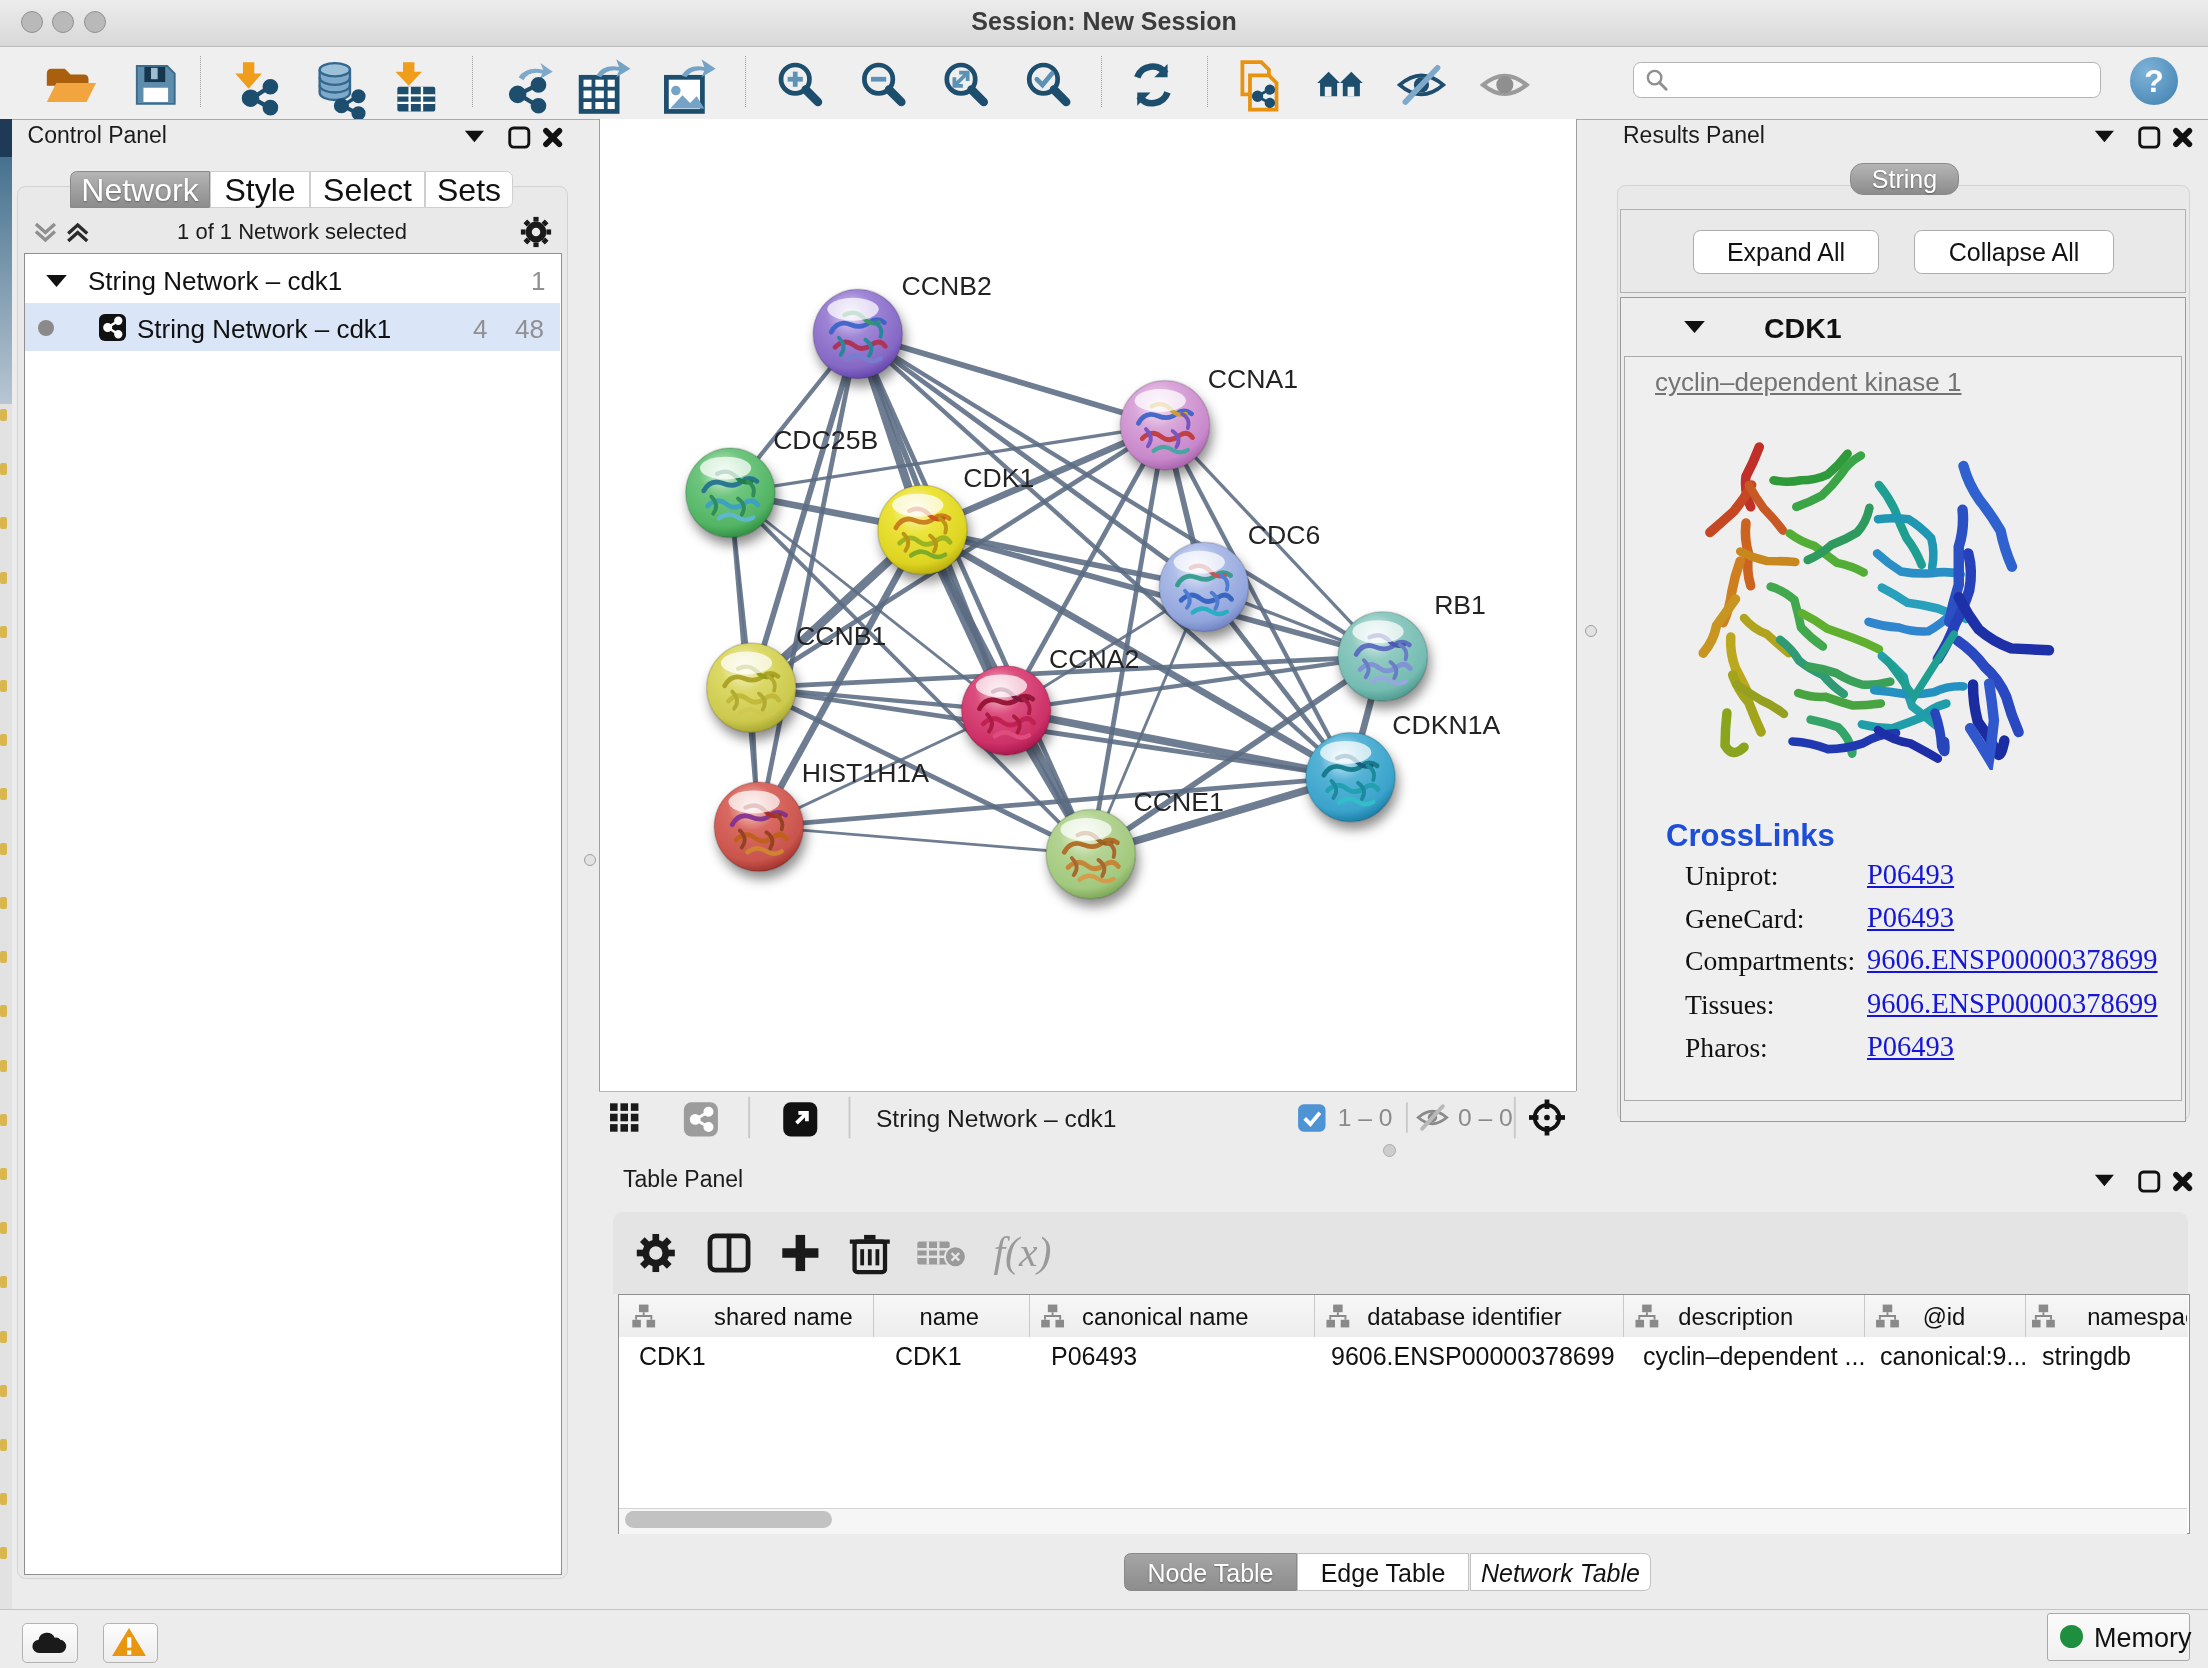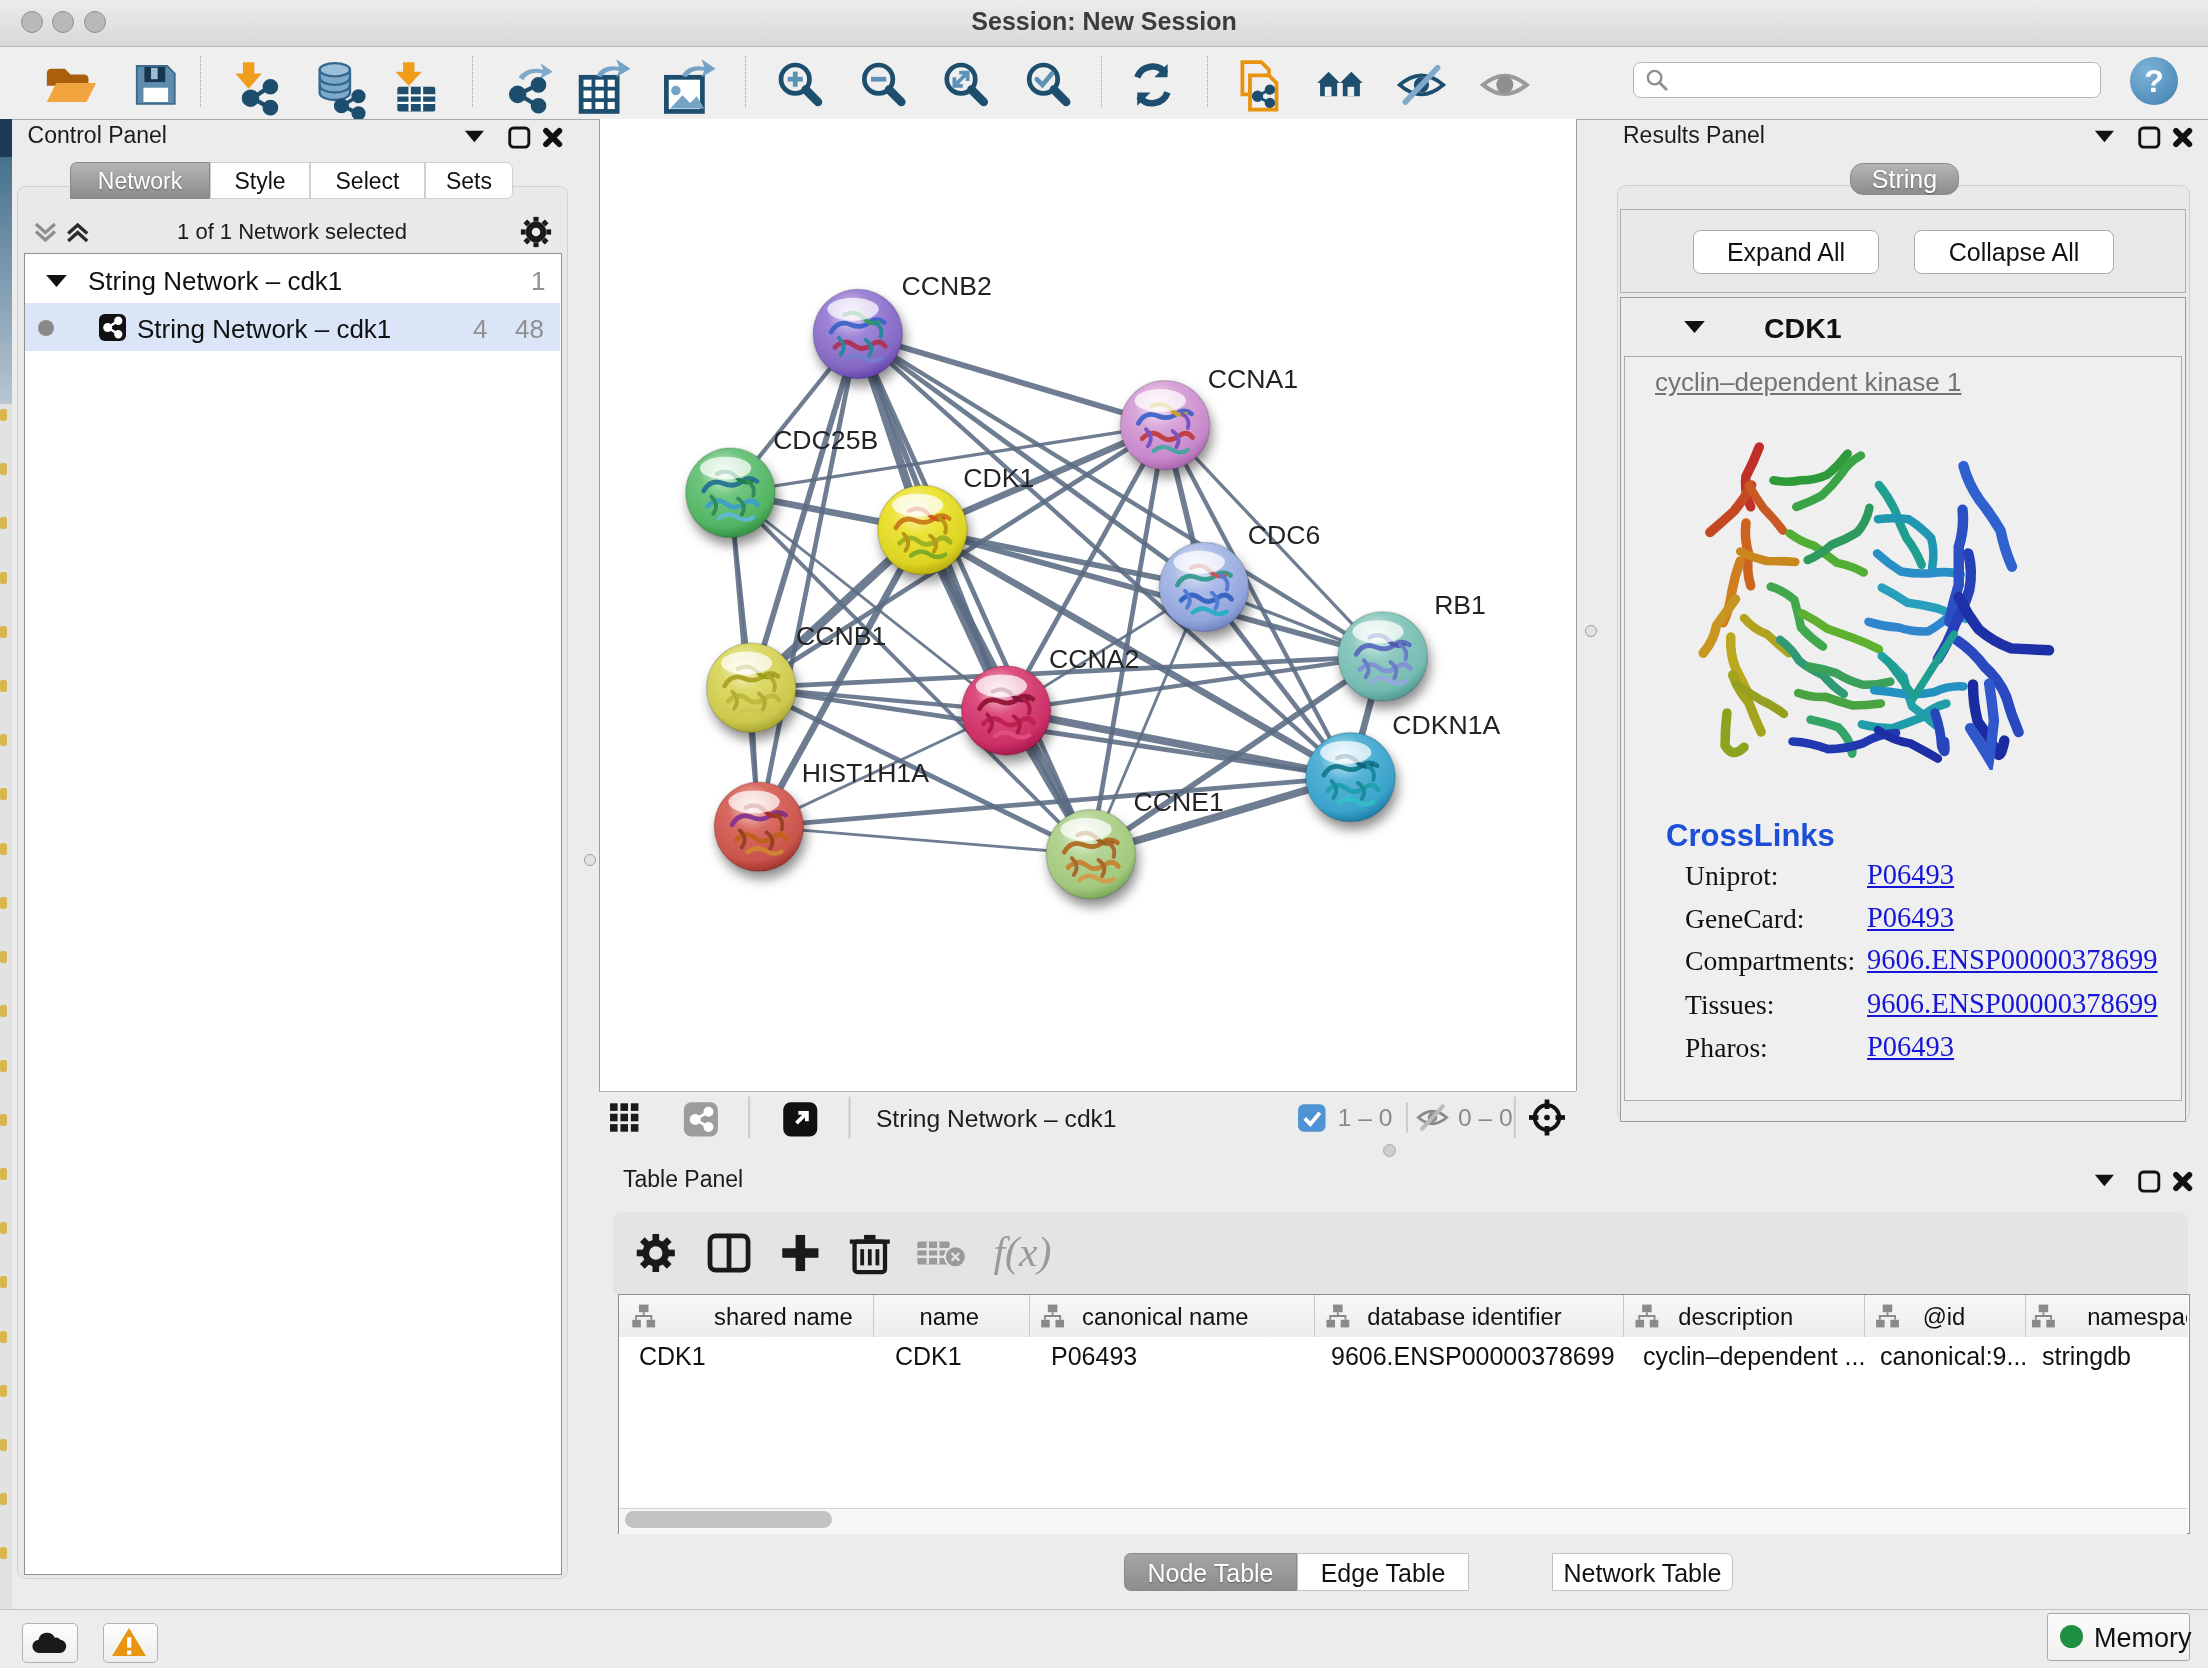--- a/index.html
+++ b/index.html
@@ -10,22 +10,22 @@
   #titlebar{left:0;top:0;width:2208px;height:46px;
     background:linear-gradient(#ececec,#d8d8d8);border-bottom:1px solid #b8b8b8;}
   .light{width:20px;height:20px;border-radius:50%;background:#b9b9b9;border:1px solid #929292;top:11.4px;}
   #wtitle{top:6.7px;left:0;width:2208px;text-align:center;font-size:25px;font-weight:bold;color:#3c3c3c;}
   
   #toolbar{left:0;top:47px;width:2208px;height:72px;background:#efefef;border-bottom:1px solid #a9a9a9;}
   .tsep{top:56px;width:0;height:51px;border-left:1.9px dotted #9d9d9d;}
   #searchbox{left:1633px;top:62px;width:466px;height:34px;background:#fff;border:1px solid #b4b4b4;border-radius:7.6px;}
   
   #cpanel-title{left:27.6px;top:122px;font-size:23px;color:#1b1b1b;}
-  .ptab{height:37px;line-height:37px;text-align:center;font-size:23px;color:#111;
-        background:#fff;border:1px solid #cfcfcf;box-sizing:border-box;}
+  .ptab{height:37px;line-height:37px;text-align:center;font-size:32px;color:#111;
+        background:#fff;border:1px solid #cfcfcf;box-sizing:border-box;margin-top:9px;}
   .ptab.sel{background:linear-gradient(#b5b5b5,#8c8c8c);color:#fff;border:1px solid #8a8a8a;
         text-shadow:0 1px 1.9px rgba(0,0,0,.35);}
   #cp-box{left:17px;top:186px;width:549px;height:1391px;background:#e9e9e9;
           border:1px solid #d2d2d2;border-radius:8.6px;}
   #cp-list{left:24px;top:253px;width:536px;height:1320px;background:#fff;border:1px solid #8f8f8f;}
   #row-sel{left:25px;top:303px;width:535px;height:48px;background:#dbe5f8;}
   
   #netview{left:599px;top:119px;width:976px;height:972px;background:#fff;
            border-left:1px solid #9e9e9e;border-right:1px solid #9e9e9e;box-sizing:content-box;}
   #netbar{left:599px;top:1091px;width:977px;height:53px;background:#ececec;border-top:1px solid #b5b5b5;}
@@ -793,21 +793,21 @@
 <div class="abs" style="left:895px;top:1342px;font-size:25px;color:#111;">CDK1</div>
 <div class="abs" style="left:1051px;top:1342px;font-size:25px;color:#111;">P06493</div>
 <div class="abs" style="left:1331px;top:1342px;font-size:25px;color:#111;">9606.ENSP00000378699</div>
 <div class="abs" style="left:1643px;top:1342px;font-size:25px;color:#111;">cyclin–dependent ...</div>
 <div class="abs" style="left:1880px;top:1342px;font-size:25px;color:#111;">canonical:9...</div>
 <div class="abs" style="left:2042px;top:1342px;font-size:25px;color:#111;">stringdb</div>
 <div class="abs" style="left:619px;top:1508px;width:1568px;height:25px;background:#f6f6f6;border-top:1px solid #d4d4d4;"></div>
 <div class="abs" style="left:625px;top:1511px;width:207px;height:17px;border-radius:8.6px;background:#c2c2c2;"></div>
 <div class="abs btab" style="left:1124px;top:1553px;width:173px;border-radius:6.7px 0 0 6.7px;background:linear-gradient(#a5a5a5,#8d8d8d);color:#fff;border-color:#8a8a8a;text-shadow:0 1px 1.9px rgba(0,0,0,.35);">Node Table</div>
 <div class="abs btab" style="left:1297px;top:1553px;width:172px;">Edge Table</div>
-<div class="abs btab" style="left:1552px;top:1553px;width:181px;border-radius:0 6.7px 6.7px 0;">Network Table</div>
+<div class="abs btab" style="left:1470px;top:1553px;width:181px;border-radius:0 6.7px 6.7px 0;font-style:italic;">Network Table</div>
 
 <div class="abs" id="bottombar"></div>
 <div class="abs bbtn" style="left:22px;top:1623px;width:54px;height:38px;"></div>
 <svg class="abs" style="left:30px;top:1630px;" width="38" height="25" viewBox="0 0 40 26">
   <path d="M10 24 a7 7 0 0 1 -1 -14 a9 9 0 0 1 17 -2 a6 6 0 0 1 6 2 a7 7 0 0 1 -2 14z" fill="#1a1a1a"></path>
 </svg>
 <div class="abs bbtn" style="left:103px;top:1623px;width:53px;height:38px;"></div>
 <svg class="abs" style="left:110px;top:1626px;" width="38" height="32" viewBox="0 0 40 34">
   <path d="M20 2 L38 32 H2z" fill="#e8950f"></path>
   <rect x="18" y="12" width="4.5" height="11" fill="#fff"></rect>

